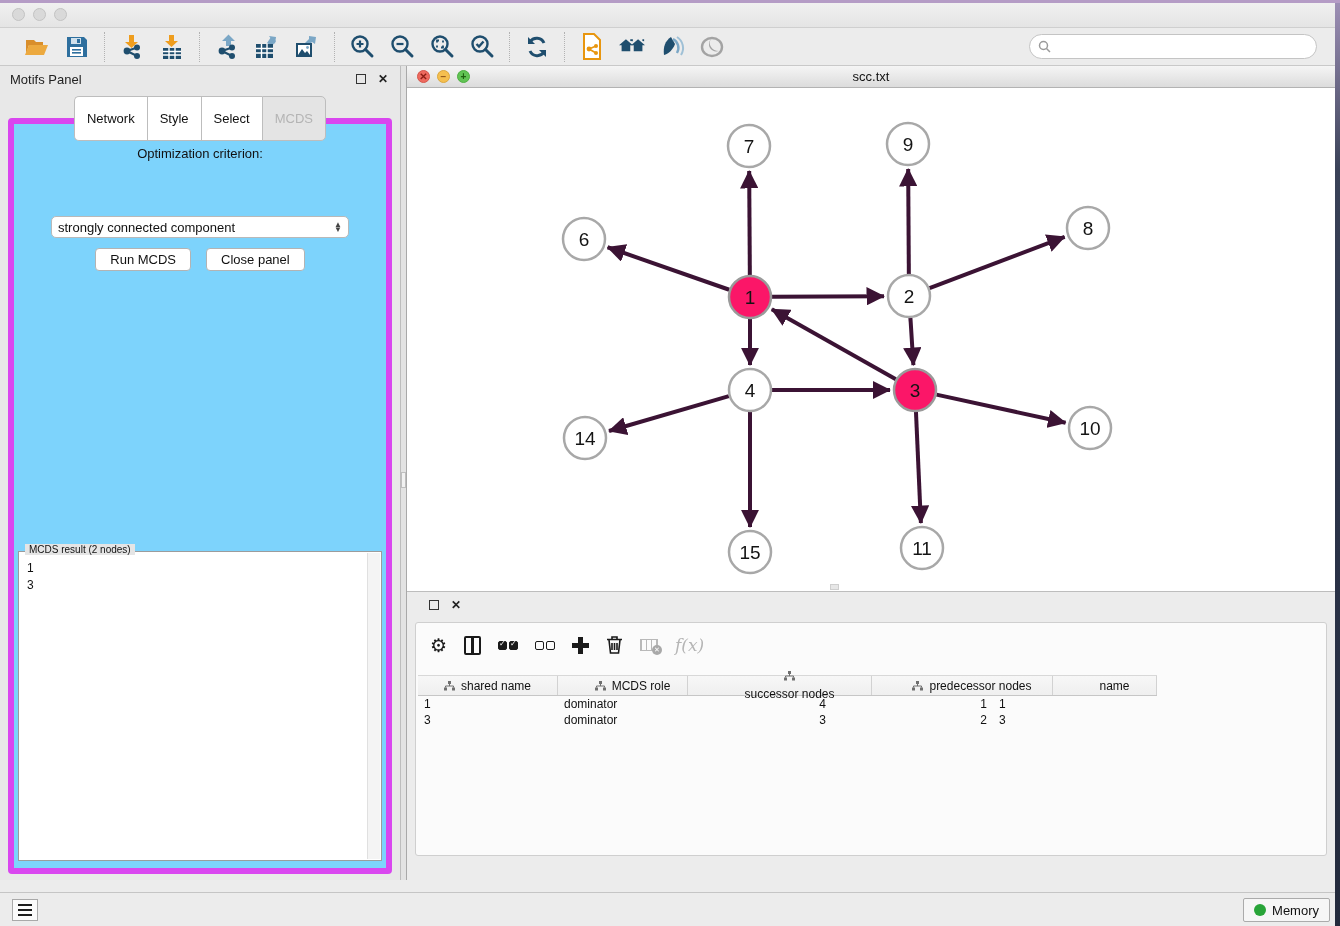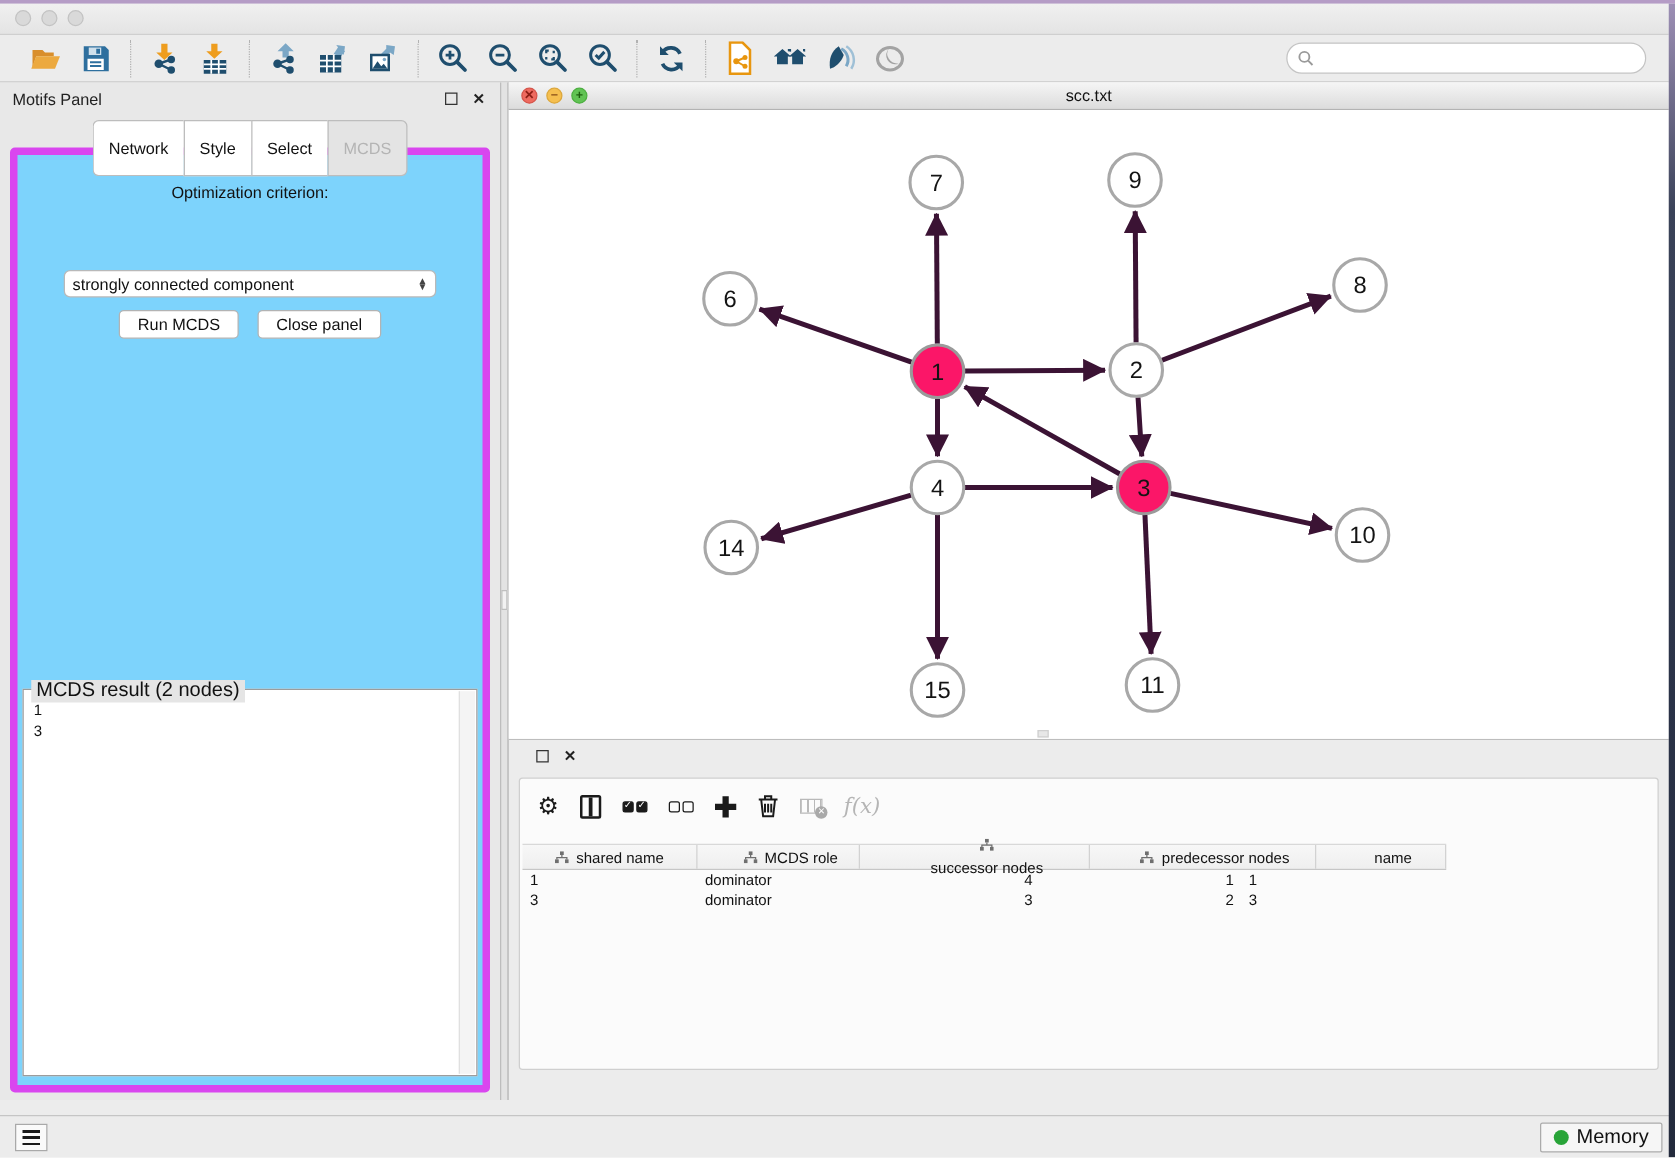--- a/index.html
+++ b/index.html
@@ -50,21 +50,21 @@
               border:1px solid #b9b9b9; border-radius:5px; display:flex; align-items:center;
               padding:0 6px; font-size:13px; color:#111; }
   .dropdown .dd-arrows { margin-left:auto; display:flex; flex-direction:column; line-height:5px;
                          font-size:8px; color:#444; }
   .btn-row { position:absolute; left:0; right:0; top:124px; display:flex; justify-content:center; gap:15px; }
   .pbtn { background:#fff; border:1px solid #b3b3b3; border-radius:4px; font-size:13px; color:#111;
           padding:3px 14px; }
   .result-group { position:absolute; left:4px; right:4px; top:427px; bottom:7px;
                   border:1px solid #9c9c9c; background:#fff; }
   .result-legend { position:absolute; top:-8px; left:6px; background:#e5e5e5; padding:0 4px;
-                   font-size:16px; color:#111; }
+                   font-size:10px; color:#111; }
   .result-text { position:absolute; inset:8px 16px 2px 8px; font-size:12px; color:#111; line-height:17px; }
   .result-scroll { position:absolute; top:1px; right:1px; bottom:1px; width:13px; background:#f4f4f4;
                    border-left:1px solid #e0e0e0; }
 
   
   .vsplit { position:absolute; left:400px; top:66px; width:7px; height:814px; background:#e3e3e3;
             border-left:1px solid #bdbdbd; border-right:1px solid #a9a9a9; }
   .vsplit-handle { position:absolute; left:0px; top:406px; width:5px; height:16px; background:#f2f2f2;
                    border:1px solid #bfbfbf; }
 
@@ -122,21 +122,21 @@
 
   
   .statusbar { position:absolute; left:0; bottom:0; width:1340px; height:34px; background:#ececec;
                border-top:1px solid #c5c5c5; }
   .list-btn { position:absolute; left:12px; top:6px; width:26px; height:22px; background:#fafafa;
               border:1px solid #a9a9a9; display:flex; align-items:center; justify-content:center; }
   .list-glyph { width:14px; height:12px; background:
       repeating-linear-gradient(#1a1a1a 0 2.5px, transparent 2.5px 5px); }
   .memory-btn { position:absolute; right:10px; top:5px; height:24px; background:#f6f6f6;
                 border:1px solid #ababab; border-radius:2px; display:flex; align-items:center; gap:6px;
-                padding:0 10px; font-size:16px; color:#111; }
+                padding:0 10px; font-size:13px; color:#111; }
   .mem-dot { width:12px; height:12px; border-radius:50%; background:#28a438; }
 </style>
 </head>
 <body>
 
 <div class="app">
   <div class="desktop-top"></div>
 
   <div class="titlebar">
     <div class="tl-dots">

